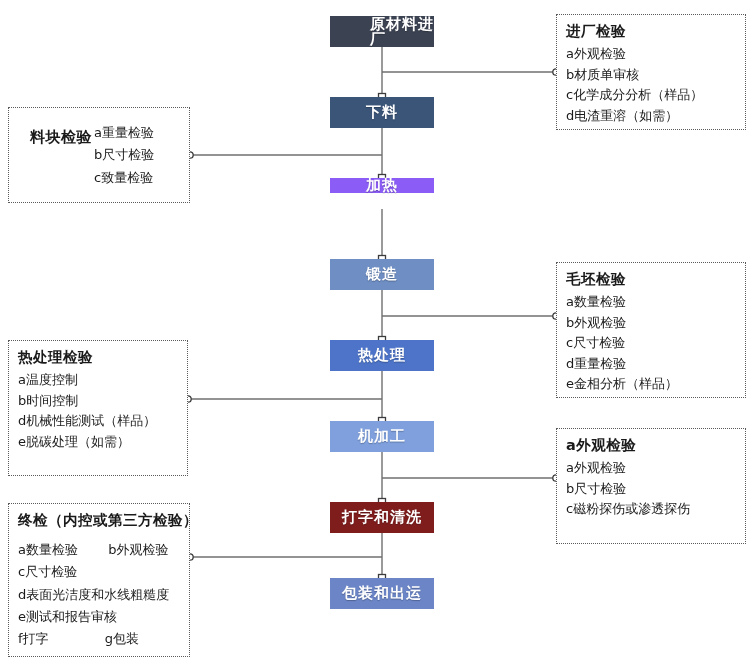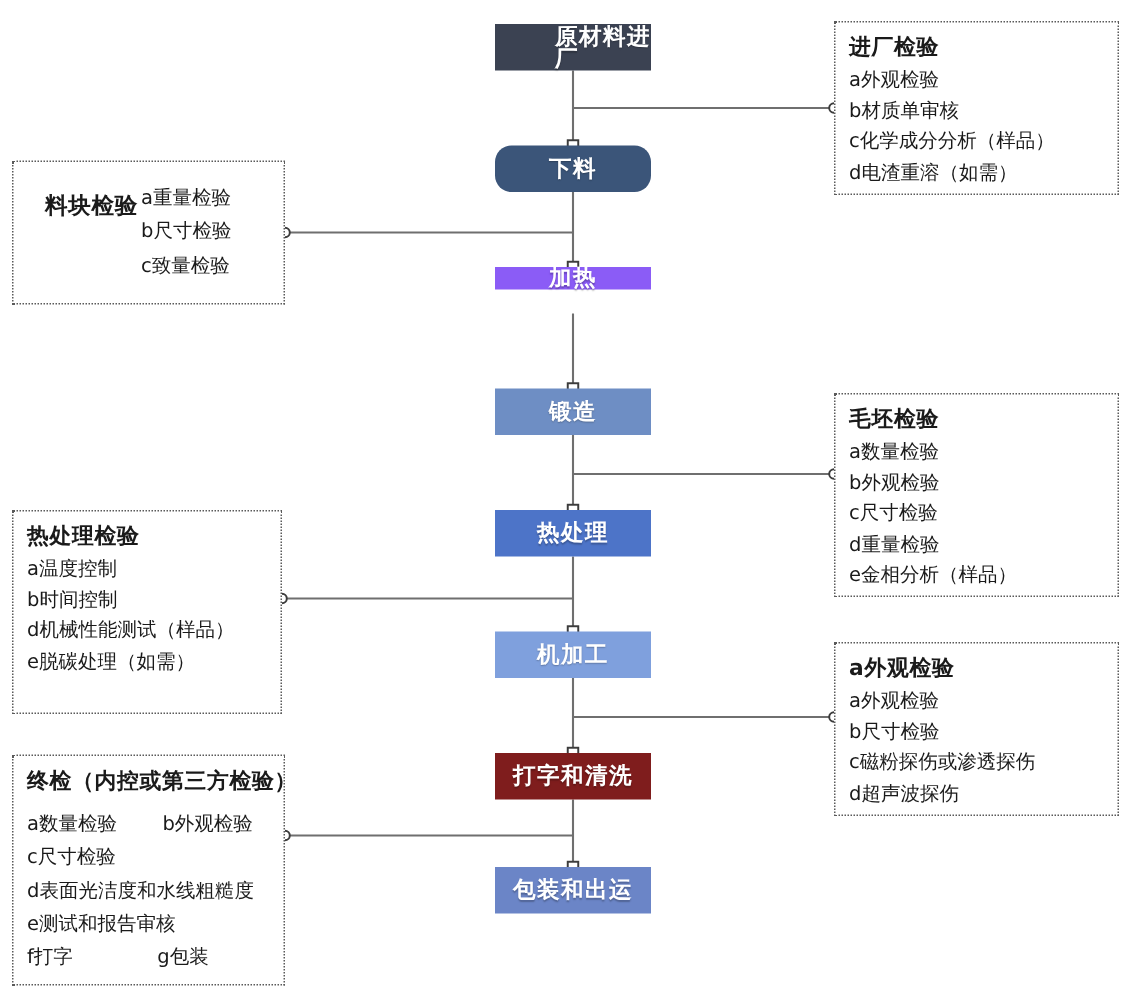--- a/index.html
+++ b/index.html
@@ -138,21 +138,21 @@
       <circle cx="188" cy="399" r="3.2"></circle>
       <circle cx="556" cy="478" r="3.2"></circle>
       <circle cx="190" cy="557" r="3.2"></circle>
     </g>
   </svg>
 
   <div class="node" style="left:330px; top:16px; width:104px; height:31px; background:#3b4252;padding-left:40px;">
     <span>原材料进厂</span>
   </div>
 
-  <div class="node" style="left:330px; top:97px; width:104px; height:31px; background:#3b5579;border-radius:11px;">
+  <div class="node" style="left:330px; top:97px; width:104px; height:31px; background:#3b5579;">
     <span>下料</span>
   </div>
 
   <div class="node" style="left:330px; top:178px; width:104px; height:15px; background:#8b5cf6;">
     <span>加热</span>
   </div>
 
   <div class="node" style="left:330px; top:259px; width:104px; height:31px; background:#6e8ec4;">
     <span>锻造</span>
   </div>
@@ -205,21 +205,20 @@
     <div class="note-line">b时间控制</div>
     <div class="note-line">d机械性能测试（样品）</div>
     <div class="note-line">e脱碳处理（如需）</div>
   </div>
 
   <div class="note" style="left:556px; top:428px; width:190px; height:116px;">
     <div class="note-title">a外观检验</div>
     <div class="note-line">a外观检验</div>
     <div class="note-line">b尺寸检验</div>
     <div class="note-line">c磁粉探伤或渗透探伤</div>
-    <div class="note-line">d超声波探伤</div>
   </div>
 
   <div class="note centered-title" style="left:8px; top:503px; width:182px; height:154px;">
     <div class="note-title">终检（内控或第三方检验）</div>
 
     <div class="note-line">
       <span class="two-col">a数量检验</span>
       <span class="gap-a"></span>
       <span class="two-col">b外观检验</span>
     </div>

